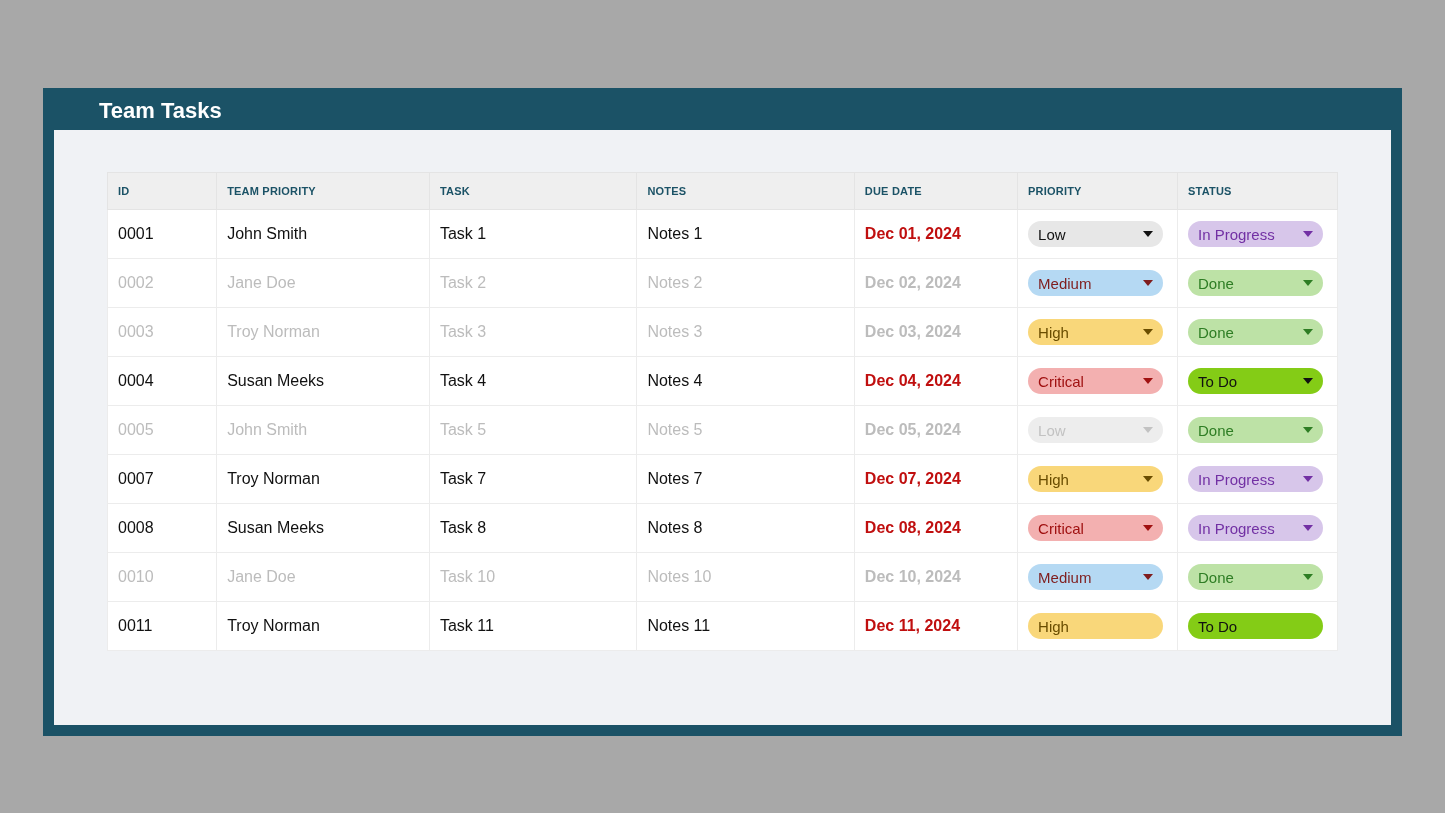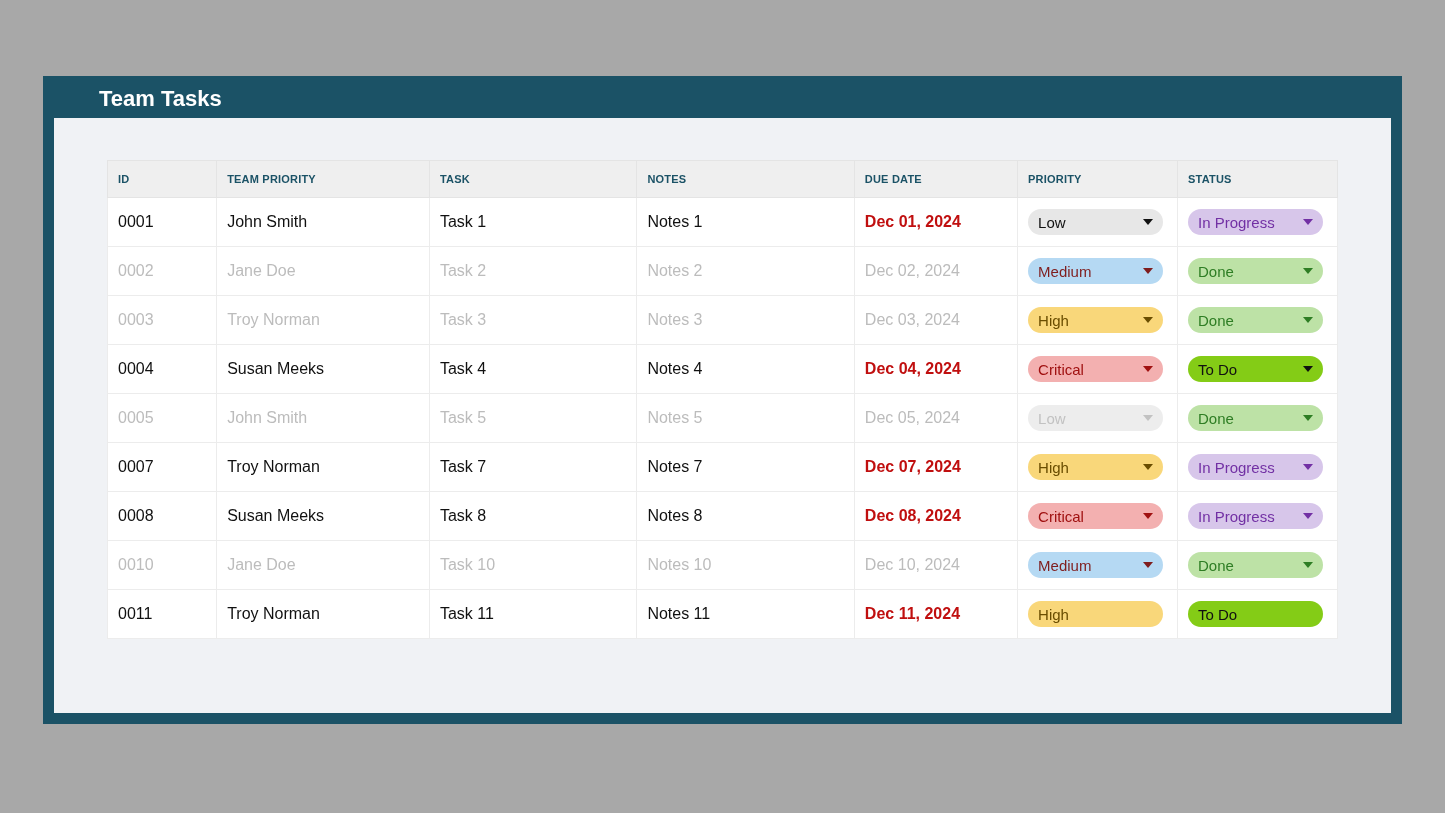--- a/index.html
+++ b/index.html
@@ -5,21 +5,21 @@
   * { box-sizing: border-box; }
   html, body {
     margin: 0; padding: 0;
     width: 1445px; height: 813px;
     background: #a8a8a8;
     font-family: Arial, Helvetica, sans-serif;
     overflow: hidden;
   }
   .outer-frame {
     position: absolute;
-    left: 43px; top: 76px;
+    left: 43px; top: 88px;
     width: 1359px; height: 648px;
     background: #1b5266;
   }
   .page-title {
     color: #fff;
     font-weight: bold;
     font-size: 22px;
     padding: 10px 0 12px 56px;
   }
   .inner-panel {
@@ -55,21 +55,21 @@
     color: #111;
     vertical-align: middle;
   }
   tr.done td:nth-child(1),
   tr.done td:nth-child(2),
   tr.done td:nth-child(3),
   tr.done td:nth-child(4),
   tr.done td:nth-child(5) {
     color: #bcbcbc;
   }
-  tr.done td:nth-child(5) { font-weight: normal; }
+  tr.done td:nth-child(5) { font-weight: bold; }
   tr.done.disabled .chip.chip-low { color:#c2c2c2; background:#ededed; }
   tr.done.disabled .chip.chip-low .caret { border-top-color:#c2c2c2; }
   td.due { font-weight: bold; color: #c00f0f; }
   tr.done td.due { color: #bcbcbc; }
 
   .chip {
     display: inline-flex;
     align-items: center;
     justify-content: space-between;
     gap: 15px;

